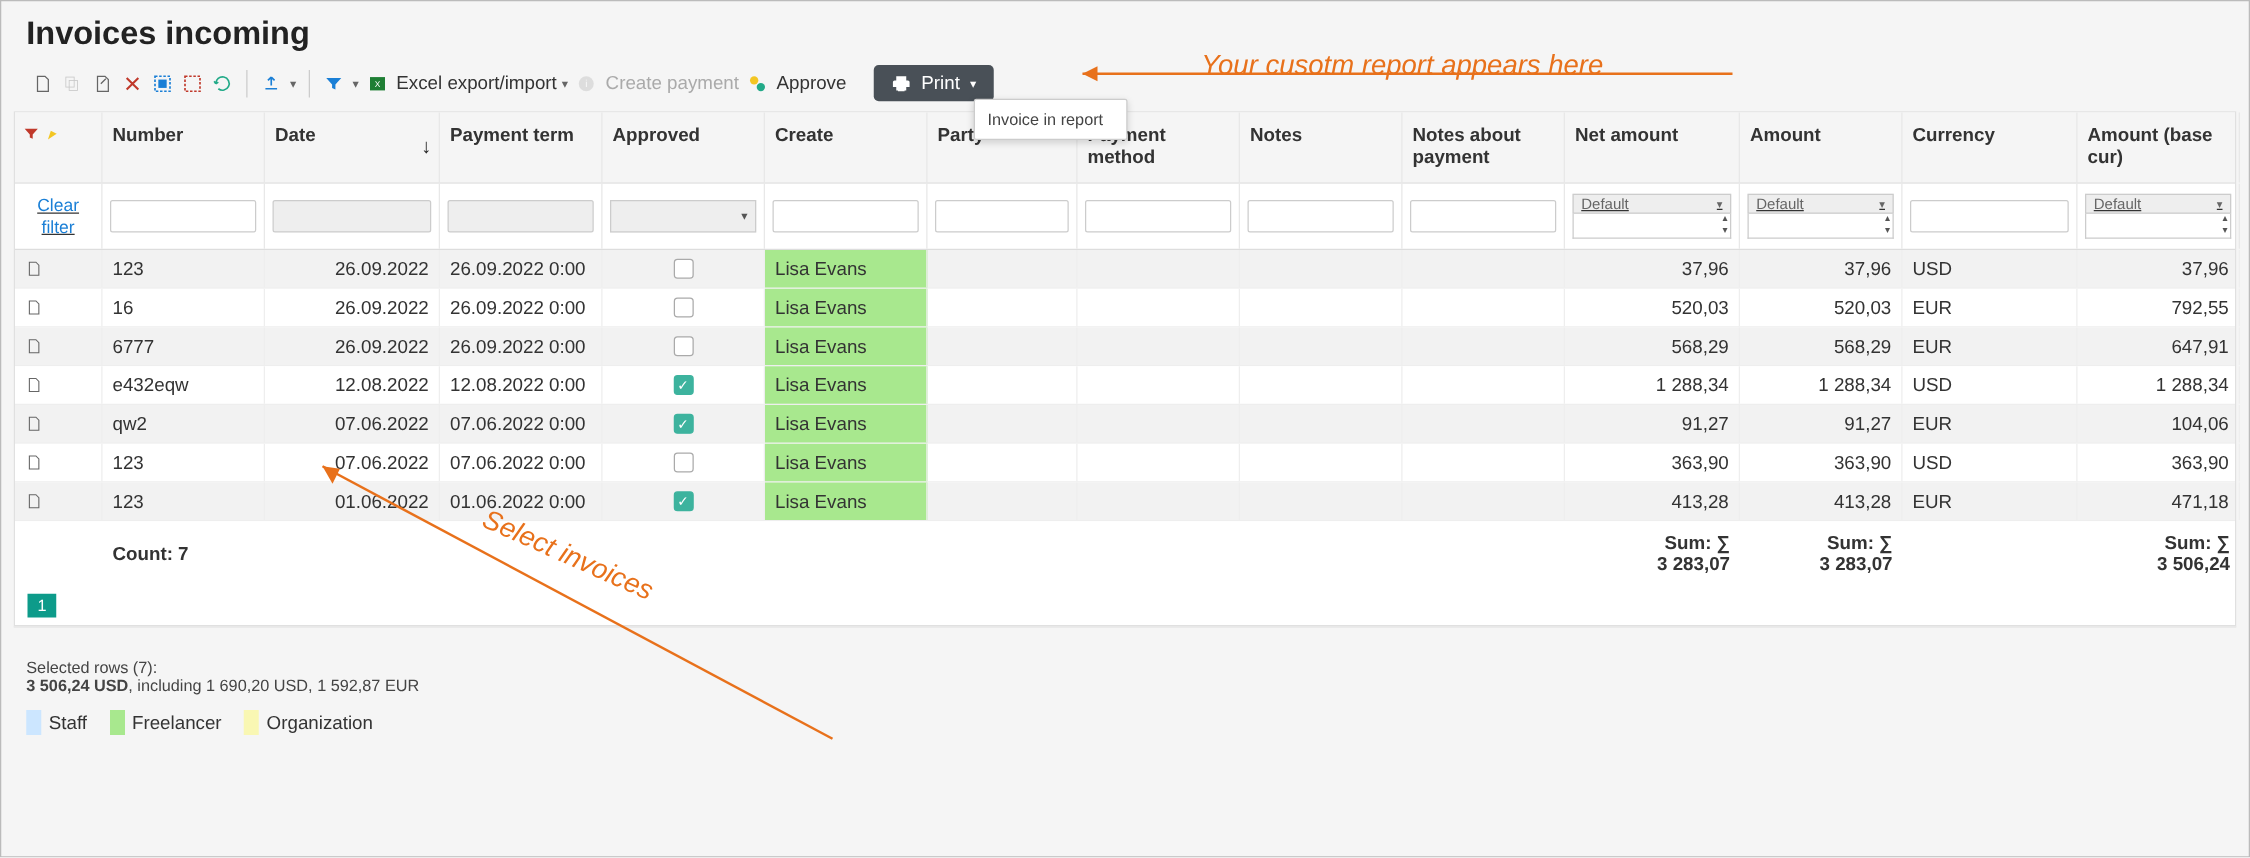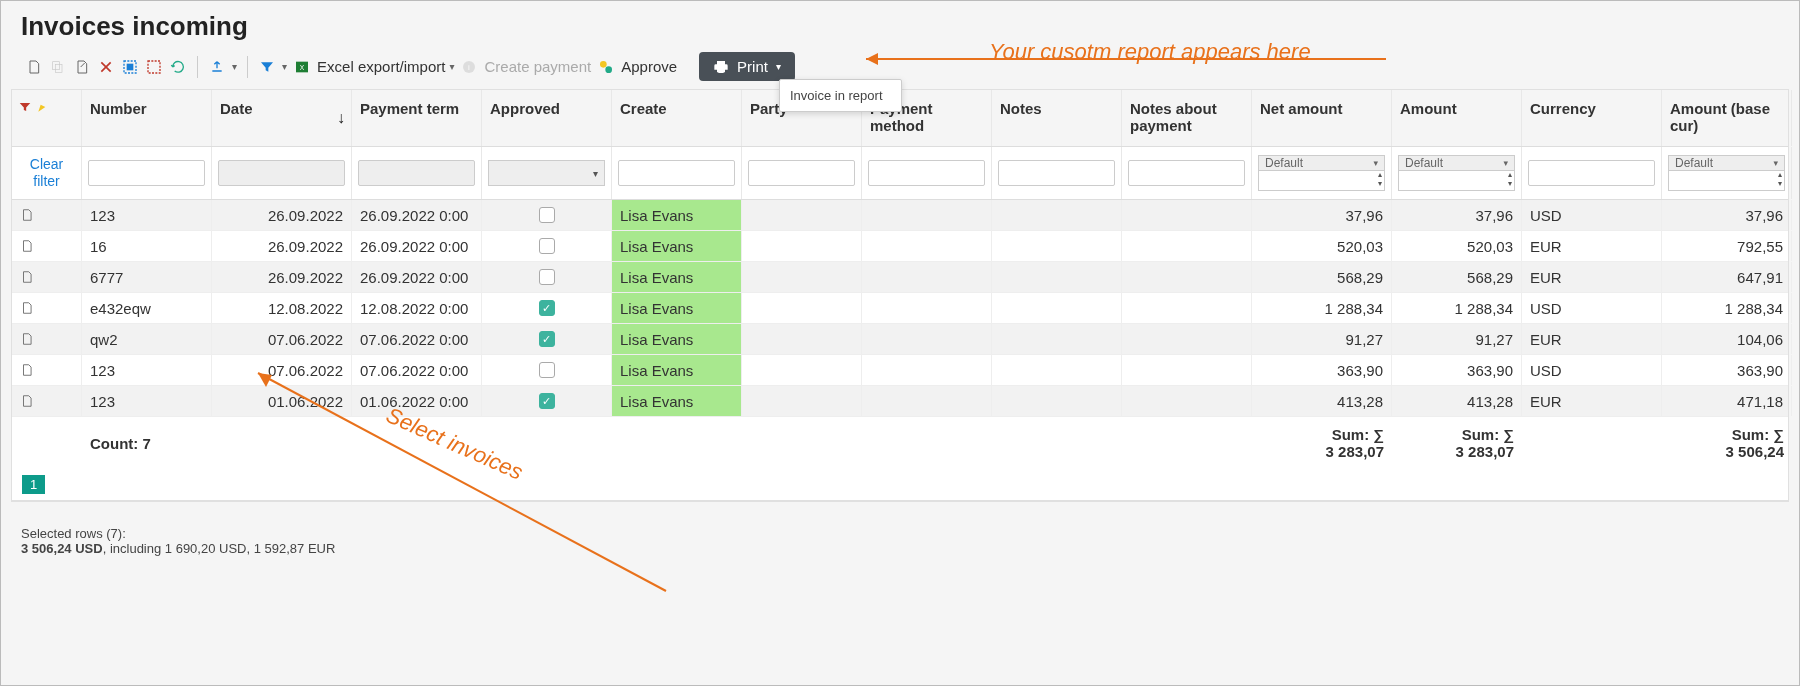--- a/index.html
+++ b/index.html
@@ -16,21 +16,21 @@
 .print-btn { background: #495057; color: #fff; padding: 6px 14px; border-radius: 4px; display: inline-flex; align-items: center; gap: 8px; cursor: pointer; font-size: 15px; }
 .print-btn .caret { color: #fff; }
 .print-menu { position: absolute; top: 78px; left: 778px; background: #fff; border: 1px solid #ccc; border-radius: 2px; box-shadow: 0 2px 6px rgba(0,0,0,.15); padding: 8px 18px 8px 10px; font-size: 13px; color: #444; z-index: 50; }
 .table-wrap { margin: 0 10px; background: #fff; border: 1px solid #e0e0e0; position: relative; }
 .header-row, .filter-row, .data-row, .totals-row { display: grid; grid-template-columns: 70px 130px 140px 130px 130px 130px 120px 130px 130px 130px 140px 130px 140px 130px; }
 .header-row { background: #f5f5f5; border-bottom: 1px solid #ddd; }
 .header-row > div { padding: 10px 8px; font-weight: 700; font-size: 15px; color: #333; border-right: 1px solid #e8e8e8; display: flex; align-items: flex-start; gap: 4px; min-height: 56px; position: relative; }
 .header-row > div.sort::after { content: "↓"; position: absolute; right: 6px; top: 50%; transform: translateY(-50%); font-size: 16px; color: #222; }
 .hdr-icons { display: flex; gap: 6px; align-items: center; padding: 10px 6px !important; }
 .filter-row { background: #fff; border-bottom: 1px solid #ddd; }
-.filter-row > div { padding: 6px 6px; border-right: 1px solid #e8e8e8; display: flex; align-items: center; justify-content: flex-end; min-height: 52px; }
+.filter-row > div { padding: 6px 6px; border-right: 1px solid #e8e8e8; display: flex; align-items: center; justify-content: flex-end; min-height: 52px; text-decoration: underline; }
 .clear-filter { color: #1a7fd6; cursor: pointer; text-align: center; font-size: 14px; line-height: 1.2; }
 .finput { width: 100%; height: 26px; border: 1px solid #ccc; border-radius: 2px; padding: 2px 6px; font-size: 13px; background: #fff; }
 .fselect { display: flex; align-items: center; }
 .fselect .sbox { flex: 1; height: 26px; border: 1px solid #ccc; background: #eee; position: relative; }
 .fselect .sbox::after { content: "▾"; position: absolute; right: 6px; top: 50%; transform: translateY(-50%); font-size: 10px; color: #555; }
 .num-filter { width: 100%; }
 .num-filter .lbl { font-size: 12px; color: #666; height: 16px; border: 1px solid #ccc; background: #eee; padding: 1px 6px; display: flex; align-items: center; justify-content: space-between; }
 .num-filter .lbl::after { content: "▾"; font-size: 9px; color: #666; }
 .num-filter .nbox { height: 20px; border: 1px solid #ccc; border-top: none; position: relative; }
 .num-filter .nbox::after { content: "▴\A▾"; white-space: pre; position: absolute; right: 2px; top: -1px; font-size: 8px; line-height: 9px; color: #555; }
@@ -50,21 +50,21 @@
 .pager { padding: 6px 10px; }
 .pg-cur { display: inline-block; background: #0d9b8a; color: #fff; padding: 2px 8px; font-size: 13px; }
 .status-block { padding: 24px 10px 2px 10px; font-size: 13px; color: #444; border-top: 1px solid #e0e0e0; margin: 0 10px; }
 .status-block b { font-weight: 700; }
 .legend { display: flex; gap: 18px; padding: 10px 10px; margin: 0 10px; font-size: 15px; }
 .legend span { display: inline-flex; align-items: center; gap: 6px; }
 .sw { width: 12px; height: 20px; display: inline-block; }
 .sw.staff { background: #cce6ff; }
 .sw.freelancer { background: #a8e88e; }
 .sw.org { background: #f9f7b3; }
-.annot1 { position: absolute; top: 38px; left: 988px; color: #e8711b; font-style: italic; font-size: 22px; font-family: 'Segoe UI', sans-serif; }
+.annot1 { position: absolute; top: 38px; left: 960px; color: #e8711b; font-style: italic; font-size: 22px; font-family: 'Segoe UI', sans-serif; }
 .annot2 { position: absolute; top: 430px; left: 380px; color: #e8711b; font-style: italic; font-size: 22px; transform: rotate(24deg); }
 </style>
 </head>
 <body>
 
 <div class="wrap">
   <div class="title">Invoices incoming</div>
 
   <div class="toolbar">
     <span class="tb-icon">
@@ -419,20 +419,34 @@
     <div class="pager">
       <span class="pg-cur">1</span>
     </div>
   </div>
 
   <div class="status-block">
     <div>Selected rows (7):</div>
     <div><b>3 506,24 USD</b><span>, including 1 690,20 USD, 1 592,87 EUR</span></div>
   </div>
 
+  <div class="legend">
+    <span>
+        <i class="sw staff"></i>
+        <span>Staff</span>
+      </span>
+    <span>
+        <i class="sw freelancer"></i>
+        <span>Freelancer</span>
+      </span>
+    <span>
+        <i class="sw org"></i>
+        <span>Organization</span>
+      </span>
+  </div>
 
   <svg style="position:absolute;top:48px;left:855px;pointer-events:none" width="540" height="20">
     <line x1="530" y1="10" x2="10" y2="10" stroke="#e8711b" stroke-width="2"></line>
     <path d="M10 10 L22 4 L22 16 Z" fill="#e8711b"></path>
   </svg>
   <div class="annot1">Your cusotm report appears here</div>
 
   <svg style="position:absolute;top:360px;left:245px;pointer-events:none" width="440" height="240">
     <line x1="420" y1="230" x2="12" y2="12" stroke="#e8711b" stroke-width="2"></line>
     <path d="M12 12 L26 14 L20 26 Z" fill="#e8711b"></path>

